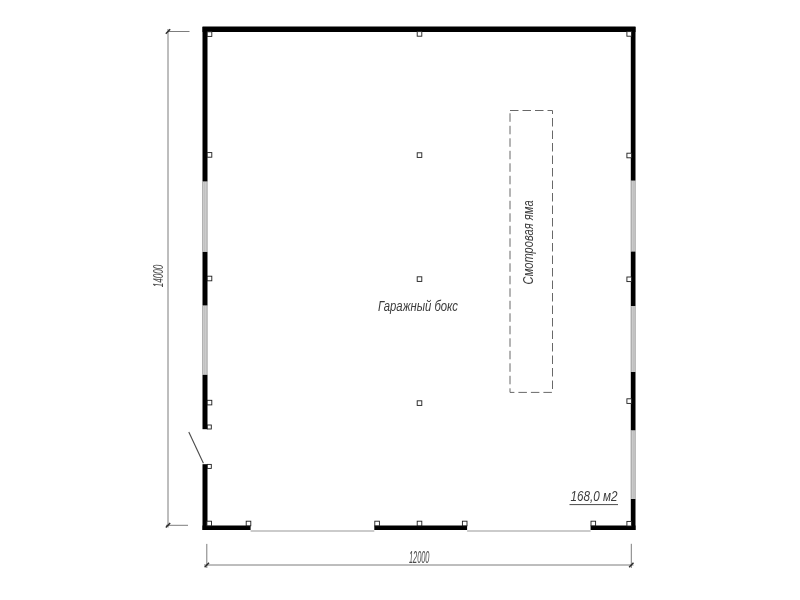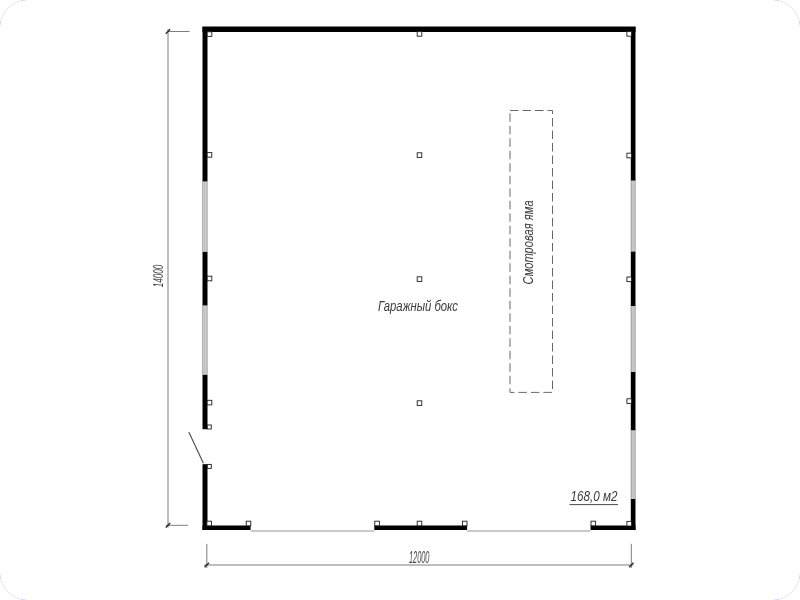--- a/index.html
+++ b/index.html
@@ -1,17 +1,17 @@
 <!DOCTYPE html>
 <html><head>
 <meta charset="utf-8">
 <style>
   html,body{margin:0;padding:0;background:#ffffff;}
   .page{position:relative;width:800px;height:600px;background:#8b5cf6;overflow:hidden;
-        font-family:"Liberation Sans",sans-serif;border-radius:27px;}
+        font-family:"Liberation Sans",sans-serif;}
   svg{position:absolute;left:0;top:0;}
 </style>
 </head>
 <body>
 <div class="page">
 <svg width="800" height="600" viewBox="0 0 800 600">
 
   <rect x="0" y="0" width="800" height="600" fill="#ffffff"></rect>
 
   <rect x="202.5" y="26.5" width="433" height="5.5" fill="#000000"></rect>

